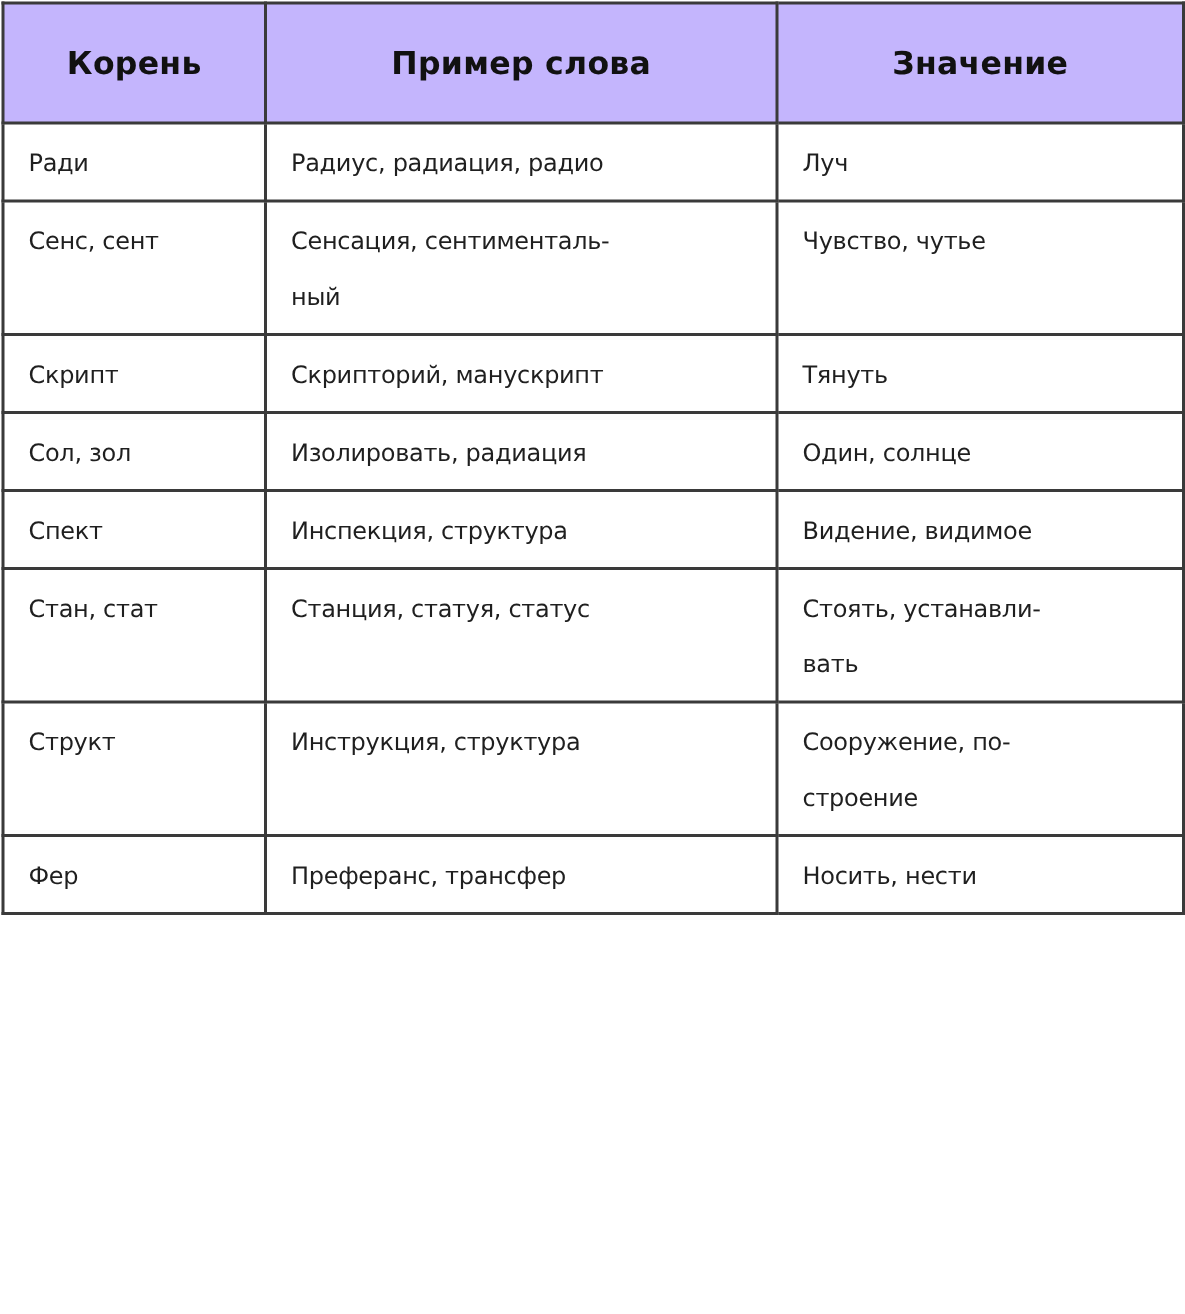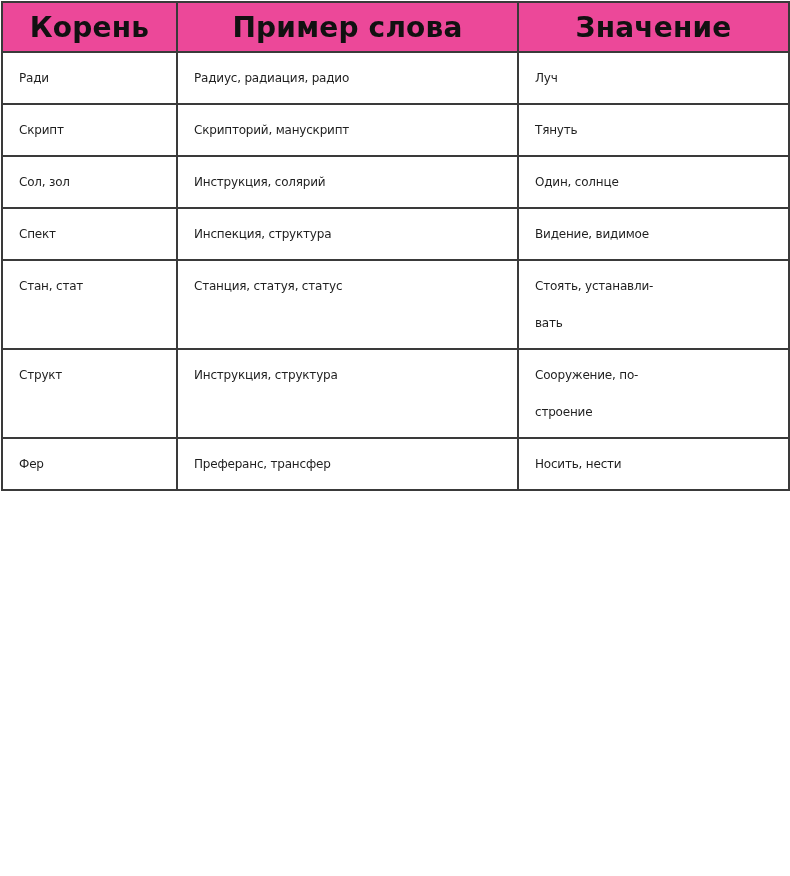--- a/index.html
+++ b/index.html
@@ -14,32 +14,32 @@
   }
   col.c1 { width: 175px; }
   col.c2 { width: 341px; }
   col.c3 { width: 271px; }
   th, td {
     border: 2px solid #3a3a3a;
     text-align: left;
     vertical-align: top;
   }
   th {
-    background: #ec4899;
+    background: #c4b5fd;
     height: 46px;
-    padding: 1px;
+    padding: 16px;
     text-align: center;
     vertical-align: middle;
     font-weight: bold;
-    font-size: 28px;
+    font-size: 21px;
     letter-spacing: 0.2px;
     color: #111;
   }
   td {
-    font-size: 12px;
+    font-size: 16px;
     line-height: 37px;
     padding: 7px 0 6px 16px;
     letter-spacing: -0.2px;
   }
 </style>
 </head>
 <body>
 
 <table>
   <colgroup>
@@ -54,27 +54,32 @@
       <th>Значение</th>
     </tr>
   </thead>
   <tbody id="tbody">
     <tr>
       <td>Ради</td>
       <td>Радиус, радиация, радио</td>
       <td>Луч</td>
     </tr>
     <tr>
+      <td>Сенс, сент</td>
+      <td>Сенсация, сентименталь-<br>ный</td>
+      <td>Чувство, чутье</td>
+    </tr>
+    <tr>
       <td>Скрипт</td>
       <td>Скрипторий, манускрипт</td>
       <td>Тянуть</td>
     </tr>
     <tr>
       <td>Сол, зол</td>
-      <td>Инструкция, солярий</td>
+      <td>Изолировать, радиация</td>
       <td>Один, солнце</td>
     </tr>
     <tr>
       <td>Спект</td>
       <td>Инспекция, структура</td>
       <td>Видение, видимое</td>
     </tr>
     <tr>
       <td>Стан, стат</td>
       <td>Станция, статуя, статус</td>

